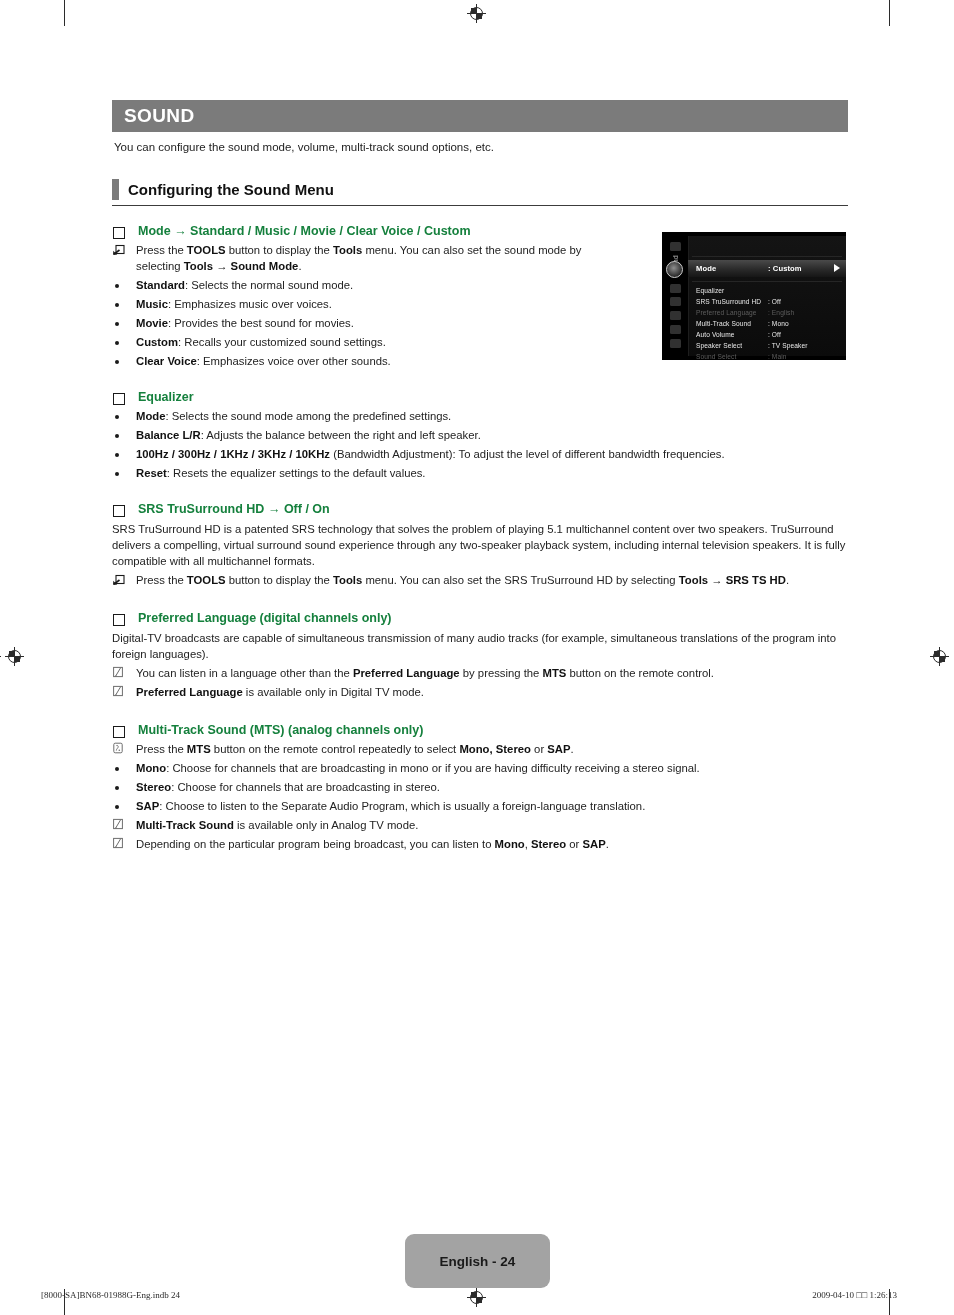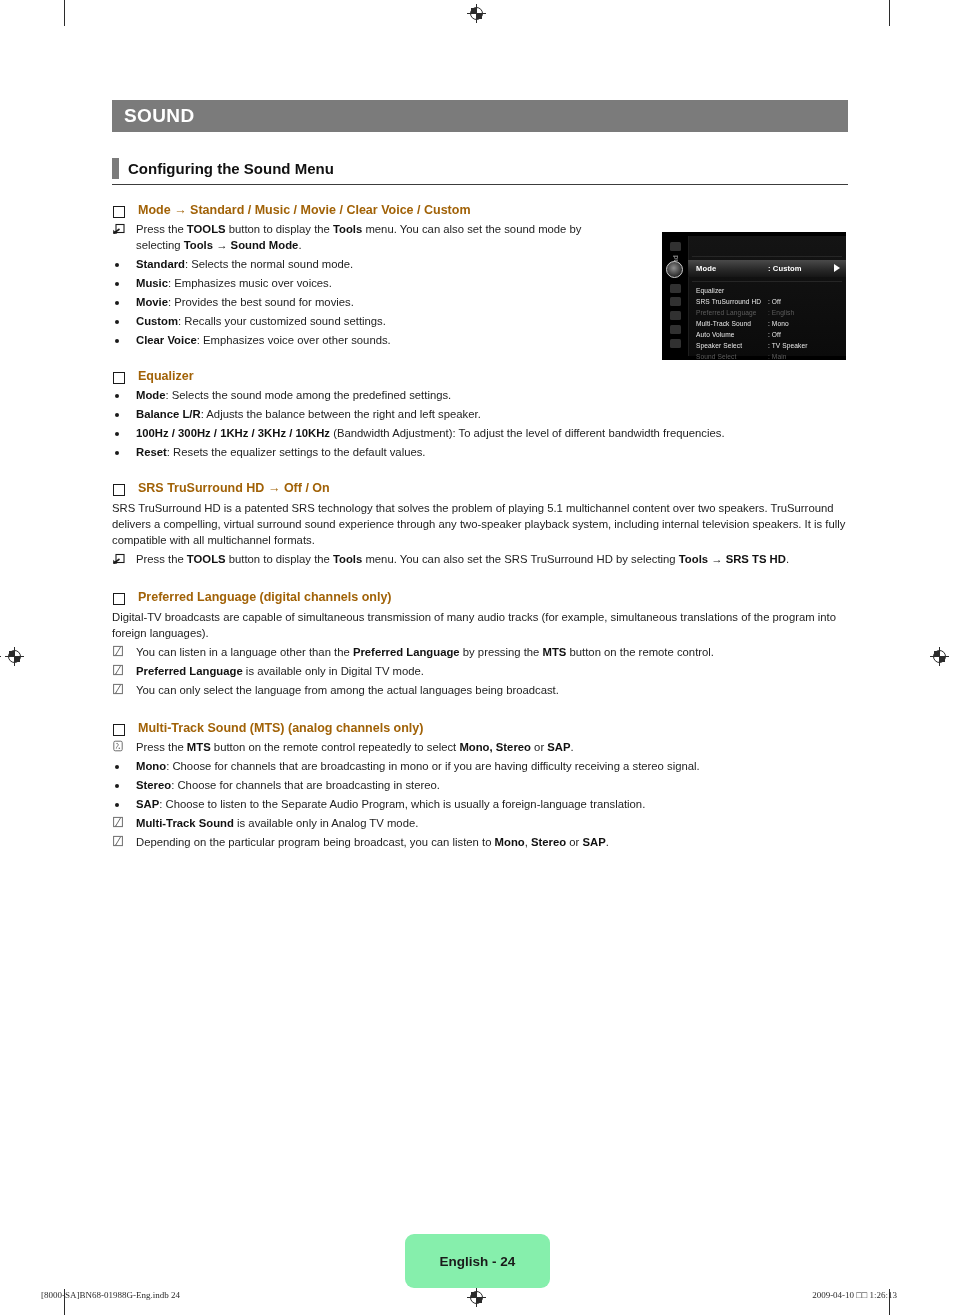--- a/index.html
+++ b/index.html
@@ -114,21 +114,21 @@
     height: 10px;
     border: 1.6px solid #1a1a1a;
     margin-right: 13px;
     margin-top: 4px;
     margin-left: 1px;
     background: #ffffff;
   }
   .head-text {
     font-size: 12.5px;
     font-weight: bold;
-    color: #a16207;
+    color: #15803d;
     line-height: 16px;
   }
 
   .body-indent { }
 
   .para {
     font-size: 11.3px;
     line-height: 16px;
     color: #232323;
     margin-top: 4px;
@@ -261,21 +261,21 @@
     background: #262626;
   }
 
   
   .page-badge {
     position: absolute;
     left: 405px;
     top: 1234px;
     width: 145px;
     height: 54px;
-    background: #86efac;
+    background: #a3a3a3;
     border-radius: 9px;
     display: flex;
     align-items: center;
     justify-content: center;
   }
   .page-badge span {
     font-size: 13.5px;
     font-weight: bold;
     color: #1a1a1a;
   }
@@ -328,20 +328,21 @@
       <div class="qtr q1"></div>
       <div class="qtr q2"></div>
     </div>
 </div>
 
 <div class="page">
 
   <div class="chapter-bar">
     <div class="chapter-title">SOUND</div>
   </div>
+  <div class="chapter-desc">You can configure the sound mode, volume, multi-track sound options, etc.</div>
 
   <div class="section-head">
     <div class="section-accent"></div>
     <div class="section-title">Configuring the Sound Menu</div>
   </div>
 
   <div class="block">
     <div class="head-row">
       <div class="sq-bullet"></div>
       <div class="head-text">
@@ -531,85 +532,75 @@
       <div class="li">
         <div class="marker">
           <svg class="icon-svg" width="12" height="12" viewBox="0 0 12 12">
             <rect x="1.6" y="1.4" width="8.8" height="9.2" fill="none" stroke="#6d6d6d" stroke-width="1"></rect>
             <path d="M3.6 10.2 L8.6 1.8" stroke="#6d6d6d" stroke-width="1" fill="none"></path>
             <path d="M3.2 10.4 L4.6 10.4 L4.0 8.9 Z" fill="#6d6d6d"></path>
           </svg>
         </div>
         <div class="li-text"><b>Preferred Language</b> is available only in Digital TV mode.</div>
       </div>
+    </div>
+  </div>
+
+  <div class="block" style="margin-top:22px;">
+    <div class="head-row">
+      <div class="sq-bullet"></div>
+      <div class="head-text">Multi-Track Sound (MTS) (analog channels only)</div>
+    </div>
+    <div class="body-indent">
+      <div class="li">
+        <div class="marker">
+          <svg class="icon-svg" width="12" height="12" viewBox="0 0 12 12">
+            <rect x="1.8" y="1.2" width="8.4" height="9.6" rx="1.4" fill="none" stroke="#6d6d6d" stroke-width="1"></rect>
+            <path d="M4.3 8.6 C4.3 6.6 6.2 6.4 6.2 4.6 C6.2 3.6 5.2 3.1 4.4 3.6" stroke="#6d6d6d" stroke-width="0.95" fill="none"></path>
+            <circle cx="7.3" cy="8.3" r="0.8" fill="#6d6d6d"></circle>
+          </svg>
+        </div>
+        <div class="li-text">Press the <b>MTS</b> button on the remote control repeatedly to select <b>Mono, Stereo</b> or <b>SAP</b>.</div>
+      </div>
+      <div class="li">
+        <div class="marker">
+            <span class="dot"></span>
+          </div>
+        <div class="li-text"><b>Mono</b>: Choose for channels that are broadcasting in mono or if you are having difficulty receiving a stereo signal.</div>
+      </div>
+      <div class="li">
+        <div class="marker">
+            <span class="dot"></span>
+          </div>
+        <div class="li-text"><b>Stereo</b>: Choose for channels that are broadcasting in stereo.</div>
+      </div>
+      <div class="li">
+        <div class="marker">
+            <span class="dot"></span>
+          </div>
+        <div class="li-text"><b>SAP</b>: Choose to listen to the Separate Audio Program, which is usually a foreign-language translation.</div>
+      </div>
       <div class="li">
         <div class="marker">
           <svg class="icon-svg" width="12" height="12" viewBox="0 0 12 12">
             <rect x="1.6" y="1.4" width="8.8" height="9.2" fill="none" stroke="#6d6d6d" stroke-width="1"></rect>
             <path d="M3.6 10.2 L8.6 1.8" stroke="#6d6d6d" stroke-width="1" fill="none"></path>
             <path d="M3.2 10.4 L4.6 10.4 L4.0 8.9 Z" fill="#6d6d6d"></path>
           </svg>
         </div>
-        <div class="li-text">You can only select the language from among the actual languages being broadcast.</div>
-      </div>
-    </div>
-  </div>
-
-  <div class="block" style="margin-top:22px;">
-    <div class="head-row">
-      <div class="sq-bullet"></div>
-      <div class="head-text">Multi-Track Sound (MTS) (analog channels only)</div>
-    </div>
-    <div class="body-indent">
-      <div class="li">
-        <div class="marker">
-          <svg class="icon-svg" width="12" height="12" viewBox="0 0 12 12">
-            <rect x="1.8" y="1.2" width="8.4" height="9.6" rx="1.4" fill="none" stroke="#6d6d6d" stroke-width="1"></rect>
-            <path d="M4.3 8.6 C4.3 6.6 6.2 6.4 6.2 4.6 C6.2 3.6 5.2 3.1 4.4 3.6" stroke="#6d6d6d" stroke-width="0.95" fill="none"></path>
-            <circle cx="7.3" cy="8.3" r="0.8" fill="#6d6d6d"></circle>
-          </svg>
-        </div>
-        <div class="li-text">Press the <b>MTS</b> button on the remote control repeatedly to select <b>Mono, Stereo</b> or <b>SAP</b>.</div>
-      </div>
-      <div class="li">
-        <div class="marker">
-            <span class="dot"></span>
-          </div>
-        <div class="li-text"><b>Mono</b>: Choose for channels that are broadcasting in mono or if you are having difficulty receiving a stereo signal.</div>
-      </div>
-      <div class="li">
-        <div class="marker">
-            <span class="dot"></span>
-          </div>
-        <div class="li-text"><b>Stereo</b>: Choose for channels that are broadcasting in stereo.</div>
-      </div>
-      <div class="li">
-        <div class="marker">
-            <span class="dot"></span>
-          </div>
-        <div class="li-text"><b>SAP</b>: Choose to listen to the Separate Audio Program, which is usually a foreign-language translation.</div>
+        <div class="li-text"><b>Multi-Track Sound</b> is available only in Analog TV mode.</div>
       </div>
       <div class="li">
         <div class="marker">
           <svg class="icon-svg" width="12" height="12" viewBox="0 0 12 12">
             <rect x="1.6" y="1.4" width="8.8" height="9.2" fill="none" stroke="#6d6d6d" stroke-width="1"></rect>
             <path d="M3.6 10.2 L8.6 1.8" stroke="#6d6d6d" stroke-width="1" fill="none"></path>
             <path d="M3.2 10.4 L4.6 10.4 L4.0 8.9 Z" fill="#6d6d6d"></path>
           </svg>
         </div>
-        <div class="li-text"><b>Multi-Track Sound</b> is available only in Analog TV mode.</div>
-      </div>
-      <div class="li">
-        <div class="marker">
-          <svg class="icon-svg" width="12" height="12" viewBox="0 0 12 12">
-            <rect x="1.6" y="1.4" width="8.8" height="9.2" fill="none" stroke="#6d6d6d" stroke-width="1"></rect>
-            <path d="M3.6 10.2 L8.6 1.8" stroke="#6d6d6d" stroke-width="1" fill="none"></path>
-            <path d="M3.2 10.4 L4.6 10.4 L4.0 8.9 Z" fill="#6d6d6d"></path>
-          </svg>
-        </div>
         <div class="li-text">Depending on the particular program being broadcast, you can listen to <b>Mono</b>, <b>Stereo</b> or <b>SAP</b>.</div>
       </div>
     </div>
   </div>
 
 </div>
 
 <div class="page-badge">
   <span>English - 24</span>
 </div>

